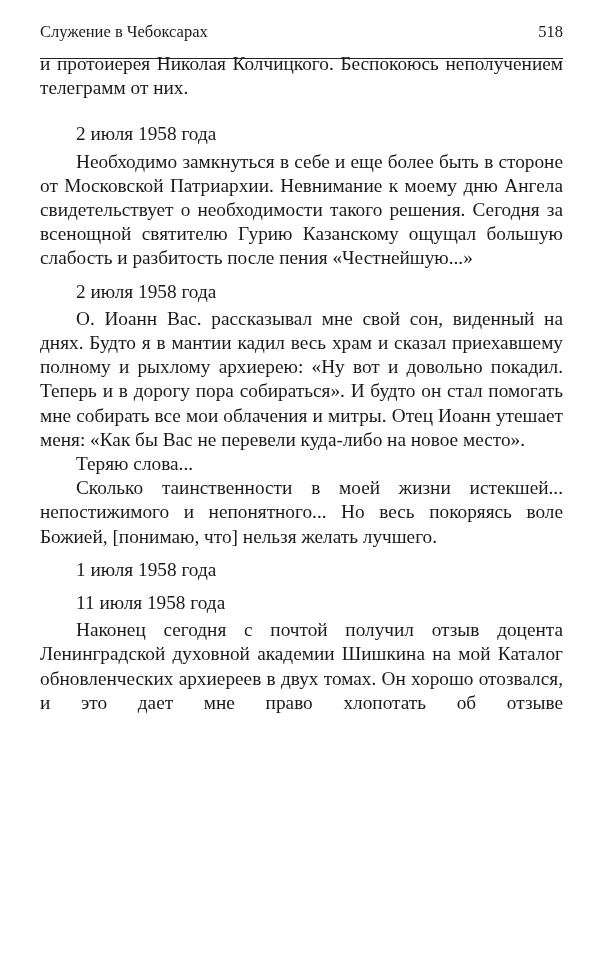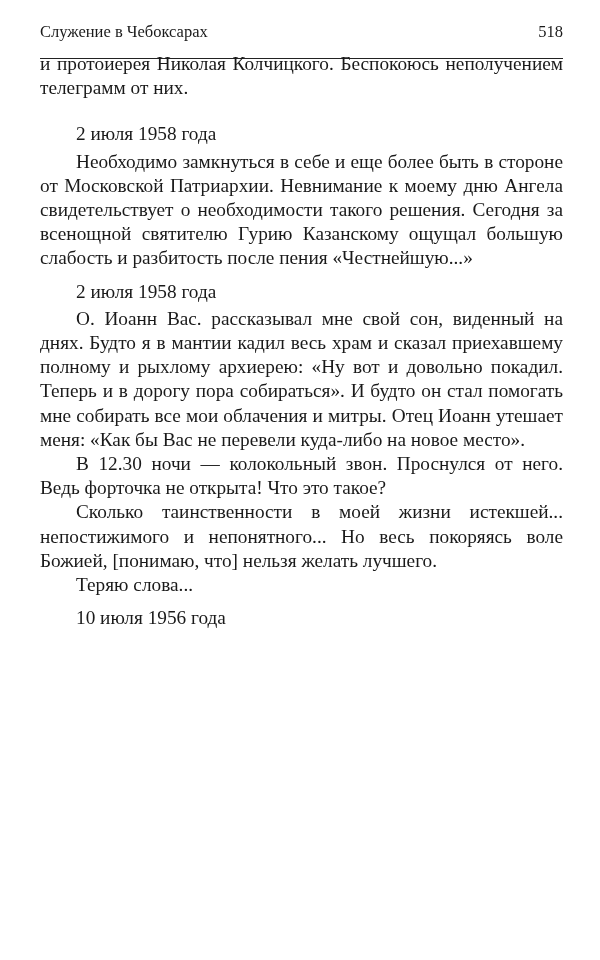--- a/index.html
+++ b/index.html
@@ -35,26 +35,29 @@
     <p class="p" style="text-indent:0">и протоиерея Николая Колчицкого. Беспокоюсь неполучением телеграмм от них.</p>
 
     <div>
       <div class="date first">2 июля 1958 года</div>
       <p class="p">Необходимо замкнуться в себе и еще более быть в стороне от Московской Патриархии. Невнимание к моему дню Ангела свидетельствует о необходимости такого решения. Сегодня за всенощной святителю Гурию Казанскому ощущал большую слабость и разбитость после пения «Честнейшую...»</p>
     </div>
 
     <div>
       <div class="date">2 июля 1958 года</div>
       <p class="p">О. Иоанн Вас. рассказывал мне свой сон, виденный на днях. Будто я в мантии кадил весь храм и сказал приехавшему полному и рыхлому архиерею: «Ну вот и довольно покадил. Теперь и в дорогу пора собираться». И будто он стал помогать мне собирать все мои облачения и митры. Отец Иоанн утешает меня: «Как бы Вас не перевели куда-либо на новое место».</p>
-      <p class="p">В 12.30 ночи — колокольный звон. Проснулся от него. Ведь форточка не открыта! Что это такое?</p>
     </div>
 
     <div>
+      <p class="p">Теряю слова...</p>
       <p class="p">Сколько таинственности в моей жизни истекшей... непостижимого и непонятного... Но весь покоряясь воле Божией, [понимаю, что] нельзя желать лучшего.</p>
-      <p class="p">Теряю слова...</p>
     </div>
 
     <div>
-      <div class="date">10 июля 1956 года</div>
+      <div class="date">1 июля 1958 года</div>
     </div>
 
+    <div>
+      <div class="date">11 июля 1958 года</div>
+      <p class="p" style="text-align-last: justify">Наконец сегодня с почтой получил отзыв доцента Ленинградской духовной академии Шишкина на мой Каталог обновленческих архиереев в двух томах. Он хорошо отозвался, и это дает мне право хлопотать об отзыве</p>
+    </div>
   </div>
 </div>
 
 </body></html>

